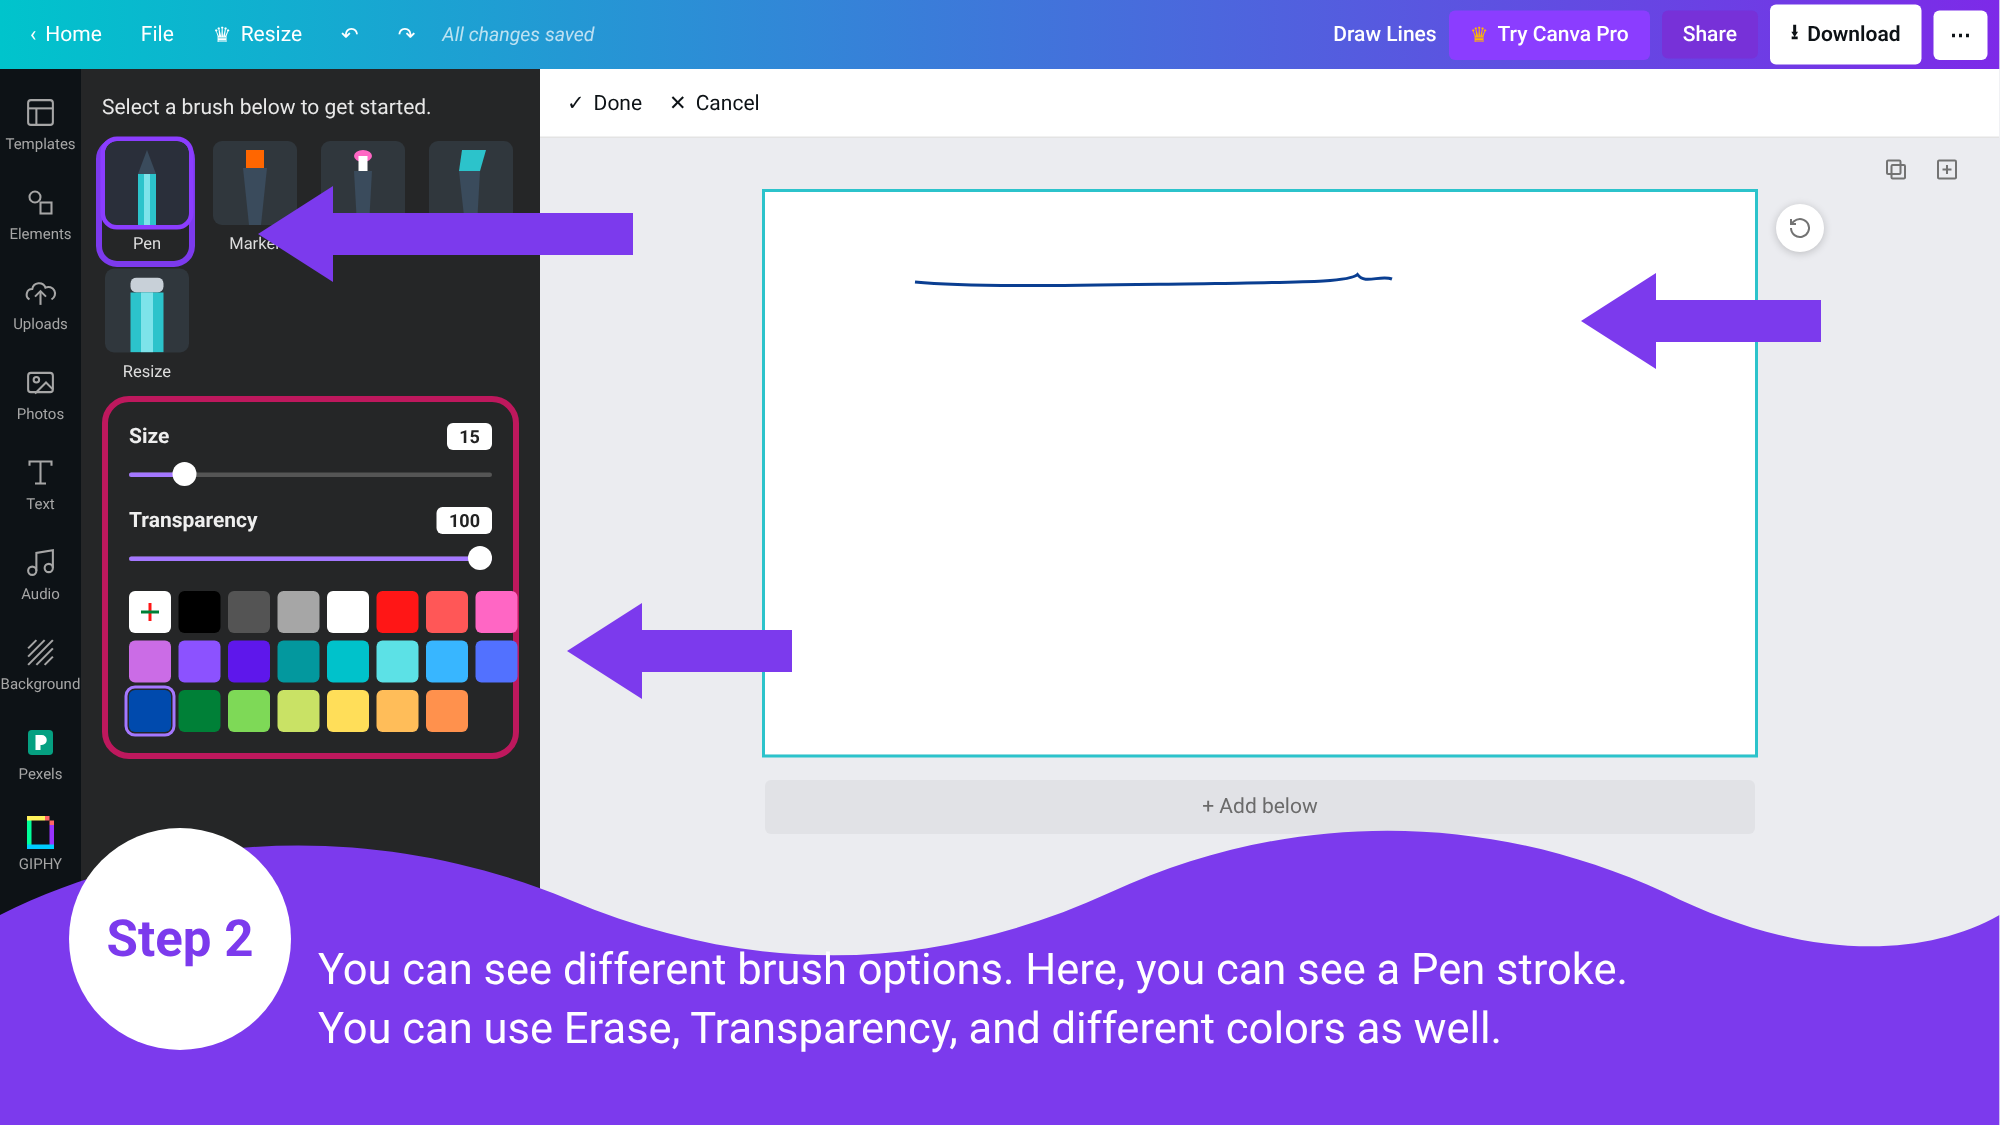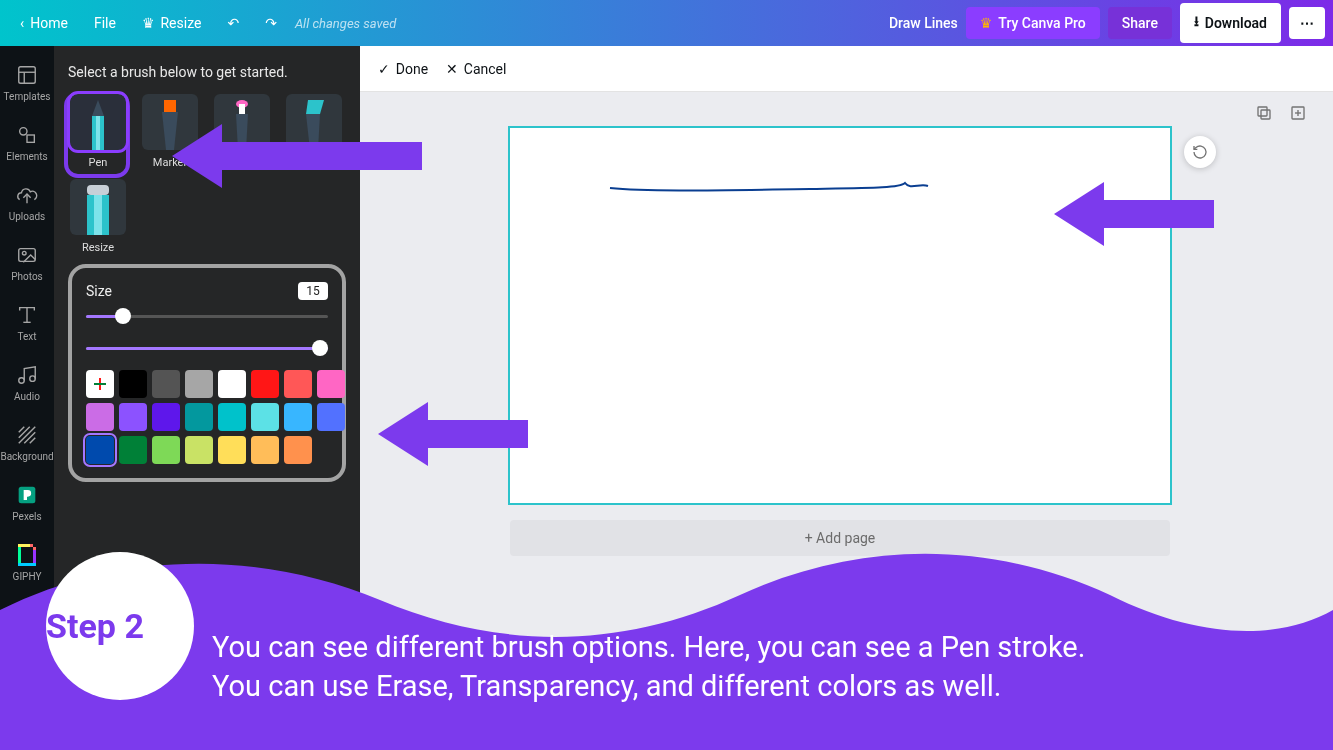--- a/index.html
+++ b/index.html
@@ -26,21 +26,21 @@
   .panel { width: 306px; background:#252627; color:#fff; padding: 18px 14px 14px 14px; position:relative; }
   .panel-title { font-size:14px; color:#e8e8e8; margin-bottom:14px; }
   .brush-row { display:flex; gap:12px; margin-bottom:10px; }
   .brush { width:60px; display:flex; flex-direction:column; align-items:center; gap:6px; cursor:pointer; }
   .brush-ico { width:56px; height:56px; background:#30373d; border-radius:6px; display:flex; align-items:flex-end; justify-content:center; position:relative; overflow:hidden;}
   .brush.selected .brush-ico { background:#2a2f3a; outline:3px solid #8b3dff; border-radius:8px;}
   .brush.selected { }
   .sel-outer { border:4px solid #7c3aed; border-radius:14px; padding:2px; position:absolute; }
   .brush span { font-size:11px; color:#ddd; }
 
-  .controls { border:4px solid #a3a3a3; border-radius:18px; padding:14px; margin-top:6px; background:#252627;}
+  .controls { border:4px solid #be185d; border-radius:18px; padding:14px; margin-top:6px; background:#252627;font-weight:bold;}
   .ctrl-row { display:flex; align-items:center; justify-content:space-between; margin-bottom:6px;}
   .ctrl-label { font-size:14px; color:#eee;}
   .ctrl-val { background:#fff; color:#222; border-radius:4px; padding:2px 8px; font-size:12px; min-width:30px; text-align:center;}
   .slider { position:relative; height:20px; margin-bottom:12px;}
   .track { position:absolute; top:9px; left:0; right:0; height:3px; background:#555; border-radius:2px;}
   .track-fill { position:absolute; top:9px; left:0; height:3px; background:#a477ff; border-radius:2px;}
   .thumb { position:absolute; top:2px; width:16px; height:16px; background:#fff; border-radius:50%; }
   .swatches { display:grid; grid-template-columns: repeat(8, 1fr); gap:5px; }
   .swatch { width:28px; height:28px; border-radius:4px; cursor:pointer;}
   .swatch.add { background:#fff; display:flex; align-items:center; justify-content:center; }
@@ -53,21 +53,21 @@
   .canvas-wrap { position:absolute; left:150px; top:82px; width:660px; height:375px; background:#fff; outline:2px solid #2cc3cb;}
   .canvas-area .rotate-abs { position:absolute; left: 820px; top: 92px; width:32px; height:32px; background:#fff; border-radius:50%; box-shadow:0 1px 6px rgba(0,0,0,0.2); display:flex; align-items:center; justify-content:center;}
 
   .addpage { position:absolute; left:150px; top:474px; width:660px; height:36px; background:#e1e2e6; color:#6b6b6b; font-size:14px; display:flex; align-items:center; justify-content:center; border-radius:4px; cursor:pointer;}
 
   .arrow { position:absolute; display:flex; align-items:center; }
   .arrow svg { display:block; }
 
   .overlay { position:absolute; left:0; right:0; bottom:0; height:210px; pointer-events:none;}
   .wave { position:absolute; left:0; right:0; bottom:0; height:210px; }
-  .step-badge { position:absolute; left:46px; bottom:50px; width:148px; height:148px; background:#fff; border-radius:50%; display:flex; align-items:center; justify-content:flex-start; font-size:34px; font-weight:700; color:#7c3aed; font-family: "Comic Sans MS", "Baloo", sans-serif; pointer-events:auto;}
+  .step-badge { position:absolute; left:46px; bottom:50px; width:148px; height:148px; background:#fff; border-radius:50%; display:flex; align-items:center; justify-content:center; font-size:34px; font-weight:700; color:#7c3aed; font-family: "Comic Sans MS", "Baloo", sans-serif; pointer-events:auto;}
   .step-text { position:absolute; left:212px; right:30px; bottom:44px; color:#fff; font-size:29px; line-height:1.35; font-weight:400; font-family: "Comic Sans MS", "Baloo", sans-serif;}
   .collapse-tab-inner { position:absolute; right:-14px; top:280px; width:14px; height:44px; background:#252627; border-radius:0 8px 8px 0; display:flex; align-items:center; justify-content:center; color:#aaa; cursor:pointer;}
 
 </style>
 </head>
 <body>
 
 <div class="topbar">
   <div class="tb-left">
     <div class="tb-btn">
@@ -268,20 +268,24 @@
 
     <div class="controls">
       <div class="ctrl-row">
         <span class="ctrl-label">Size</span>
         <span class="ctrl-val">15</span>
       </div>
       <div class="slider">
         <div class="track"></div>
         <div class="track-fill" style="width:14%;"></div>
         <div class="thumb" style="left:12%;"></div>
+      </div>
+      <div class="ctrl-row">
+        <span class="ctrl-label">Transparency</span>
+        <span class="ctrl-val">100</span>
       </div>
       <div class="slider">
         <div class="track"></div>
         <div class="track-fill" style="width:100%;"></div>
         <div class="thumb" style="left:calc(100% - 16px);"></div>
       </div>
       <div class="swatches">
         <div class="swatch add">
             <svg width="16" height="16" viewBox="0 0 16 16">
               <line x1="8" y1="2" x2="8" y2="14" stroke="#ff1616" stroke-width="2"></line>
@@ -351,21 +355,21 @@
     </div>
 
     <div class="rotate-abs" style="left:824px; top:90px;">
       <svg width="16" height="16" viewBox="0 0 24 24" fill="none" stroke="#737373" stroke-width="2">
           <path d="M3 12a9 9 0 1 0 3-6.7L3 8"></path>
           <polyline points="3 3 3 8 8 8"></polyline>
         </svg>
     </div>
 
     <div class="addpage">
-      <span>+ Add page</span>
+      <span>+ Add below</span>
     </div>
   </div>
 
   <div class="arrow" style="left:172px; top:70px;">
     <svg width="260" height="80" viewBox="0 0 260 80">
         <polygon points="0,40 50,8 50,26 250,26 250,54 50,54 50,72" fill="#7c3aed"></polygon>
       </svg>
   </div>
   <div class="arrow" style="left:378px; top:348px;">
     <svg width="160" height="80" viewBox="0 0 160 80">

